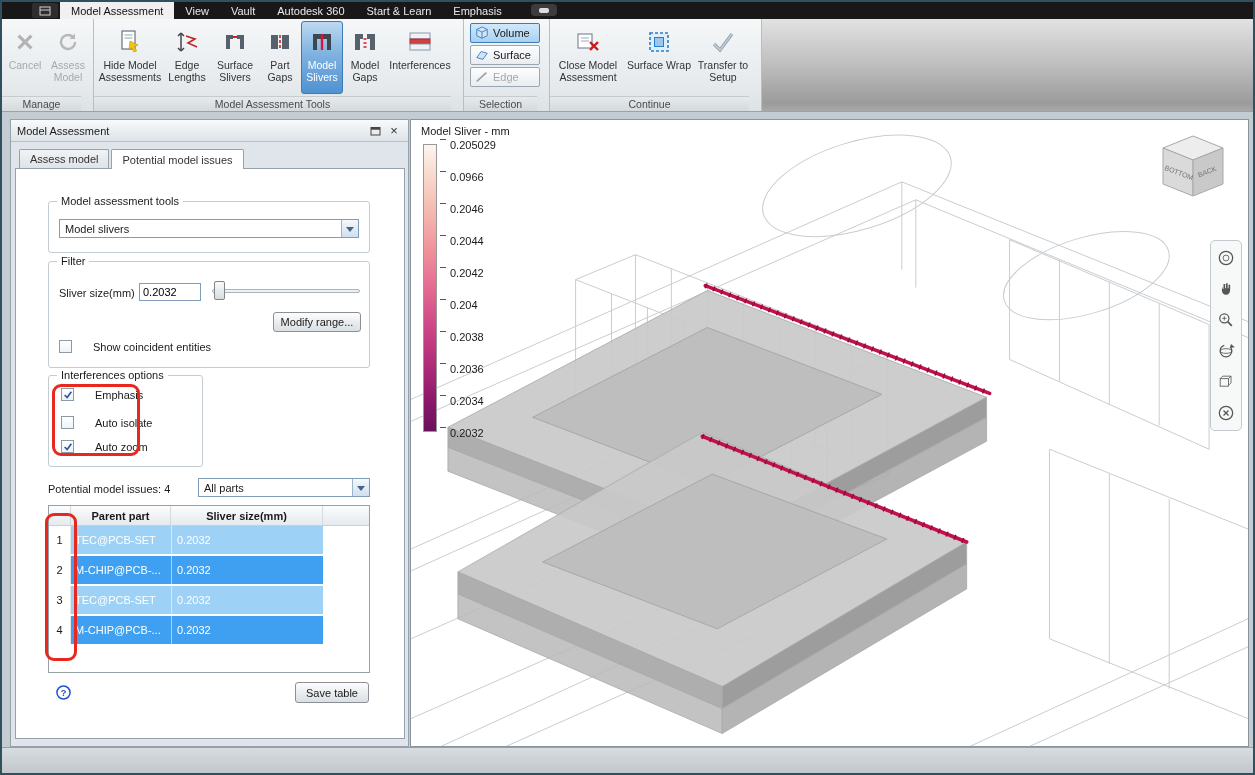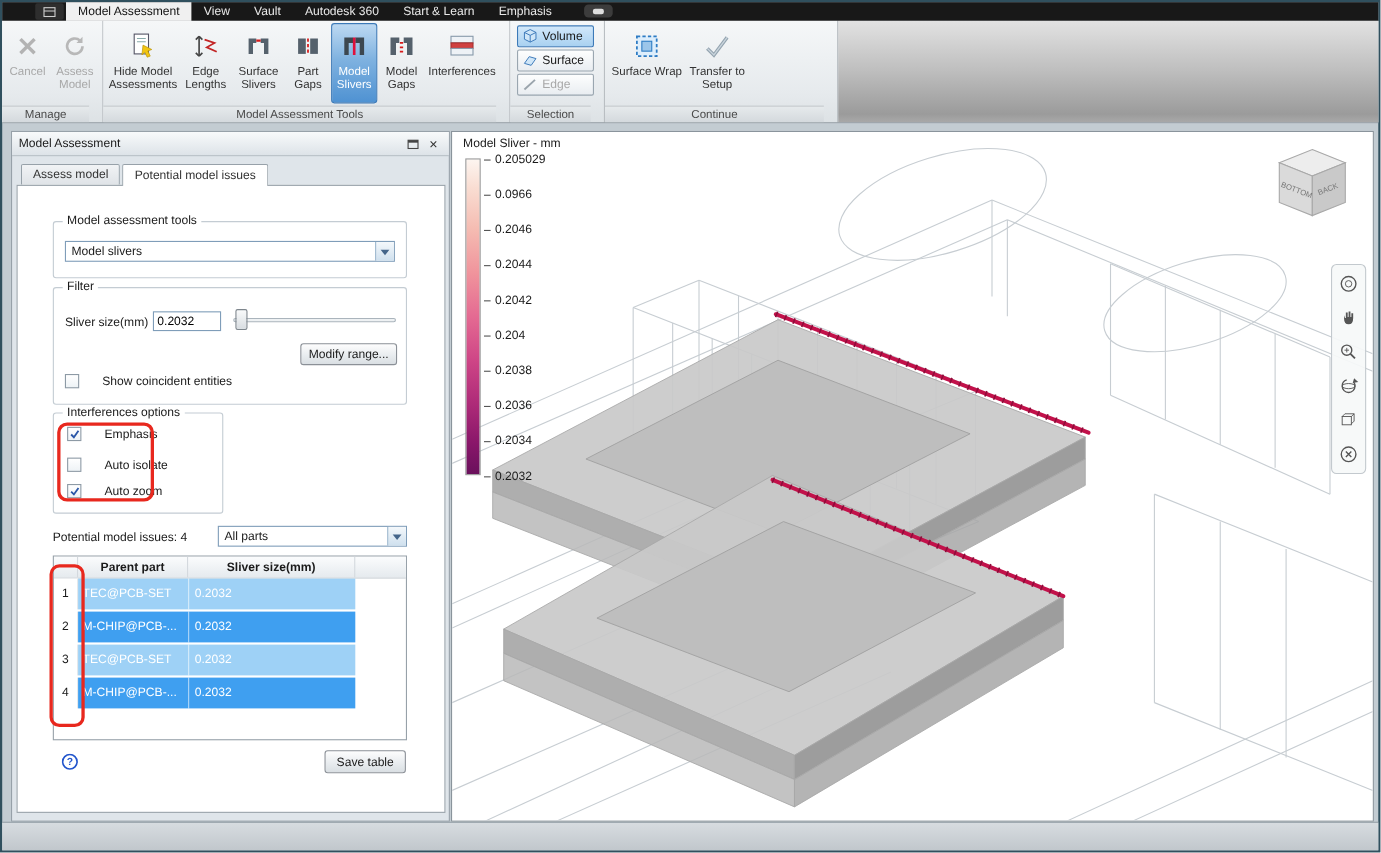--- a/index.html
+++ b/index.html
@@ -74,21 +74,21 @@
 
   .annotation{position:absolute;border:3px solid #e8281e;border-radius:9px;pointer-events:none;z-index:5}
 
   
   .viewport{position:absolute;left:408px;top:117px;width:839px;height:628px;background:#fff;border:1px solid #8a949c;overflow:hidden}
   .scene{position:absolute;inset:0}
   .legend{position:absolute;left:10px;top:5px;z-index:4}
   .legend-title{white-space:nowrap}
   .legend-bar{position:absolute;left:2px;top:19px;width:14px;height:288px;border:1px solid #999;
     background:linear-gradient(180deg,#fdf5f0 0%,#f9ddd2 9%,#f5bcb2 22%,#f0949c 36%,#e46a92 50%,#ce4586 64%,#ad2a78 78%,#8a176a 90%,#6a115c 100%)}
-  .ltick{position:absolute;left:19px;display:flex;align-items:center;gap:4px;white-space:nowrap}
+  .ltick{position:absolute;left:19px;display:flex;align-items:flex-start;gap:4px;white-space:nowrap}
   .ltick::before{content:"";width:6px;height:1px;background:#555}
   .navbar{position:absolute;right:6px;top:120px;width:32px;padding:5px 0;background:rgba(246,248,249,.92);border:1px solid #c3c9ce;border-radius:5px;display:flex;flex-direction:column;align-items:center;gap:7px;z-index:4}
   .nav-btn{width:24px;height:24px;display:flex;align-items:center;justify-content:center;cursor:default}
   .viewcube{position:absolute;right:16px;top:10px;width:78px;height:80px;z-index:4}
 
   .bottombar{position:absolute;left:0;right:0;bottom:0;height:26px;background:linear-gradient(#d7dce0,#c1c7cc);border-top:1px solid #97a1a9}
 </style>
 </head>
 <body>
 
@@ -234,20 +234,31 @@
               <path d="M2 13 L13 3" stroke="#9aa4ac" stroke-width="2"></path>
             </svg>
           <span>Edge</span>
         </div>
       </div>
       <div class="rgroup-label">Selection</div>
     </div>
 
     <div class="rgroup" style="width:212px">
       <div class="rbuttons">
+        <div class="rbtn" style="width:70px">
+          <span class="ricon">
+            <svg width="26" height="24" viewBox="0 0 26 24">
+                <rect x="3" y="4" width="14" height="14" fill="#fff" stroke="#667788"></rect>
+                <line x1="6" y1="8" x2="14" y2="8" stroke="#9ab"></line>
+                <line x1="6" y1="11" x2="14" y2="11" stroke="#9ab"></line>
+                <path d="M15 12 L23 20 M23 12 L15 20" stroke="#d01818" stroke-width="2.4"></path>
+              </svg>
+          </span>
+          <span class="rlabel">Close Model Assessment</span>
+        </div>
         <div class="rbtn" style="width:70px">
           <span class="ricon">
             <svg width="24" height="24" viewBox="0 0 24 24">
                 <rect x="3" y="3" width="18" height="18" fill="#ddeefc" stroke="#2e7cc4" stroke-width="1.6" stroke-dasharray="3 2"></rect>
                 <rect x="7.5" y="7.5" width="9" height="9" fill="#9cc6ea" stroke="#2e7cc4"></rect>
               </svg>
           </span>
           <span class="rlabel">Surface Wrap</span>
         </div>
         <div class="rbtn" style="width:56px">

